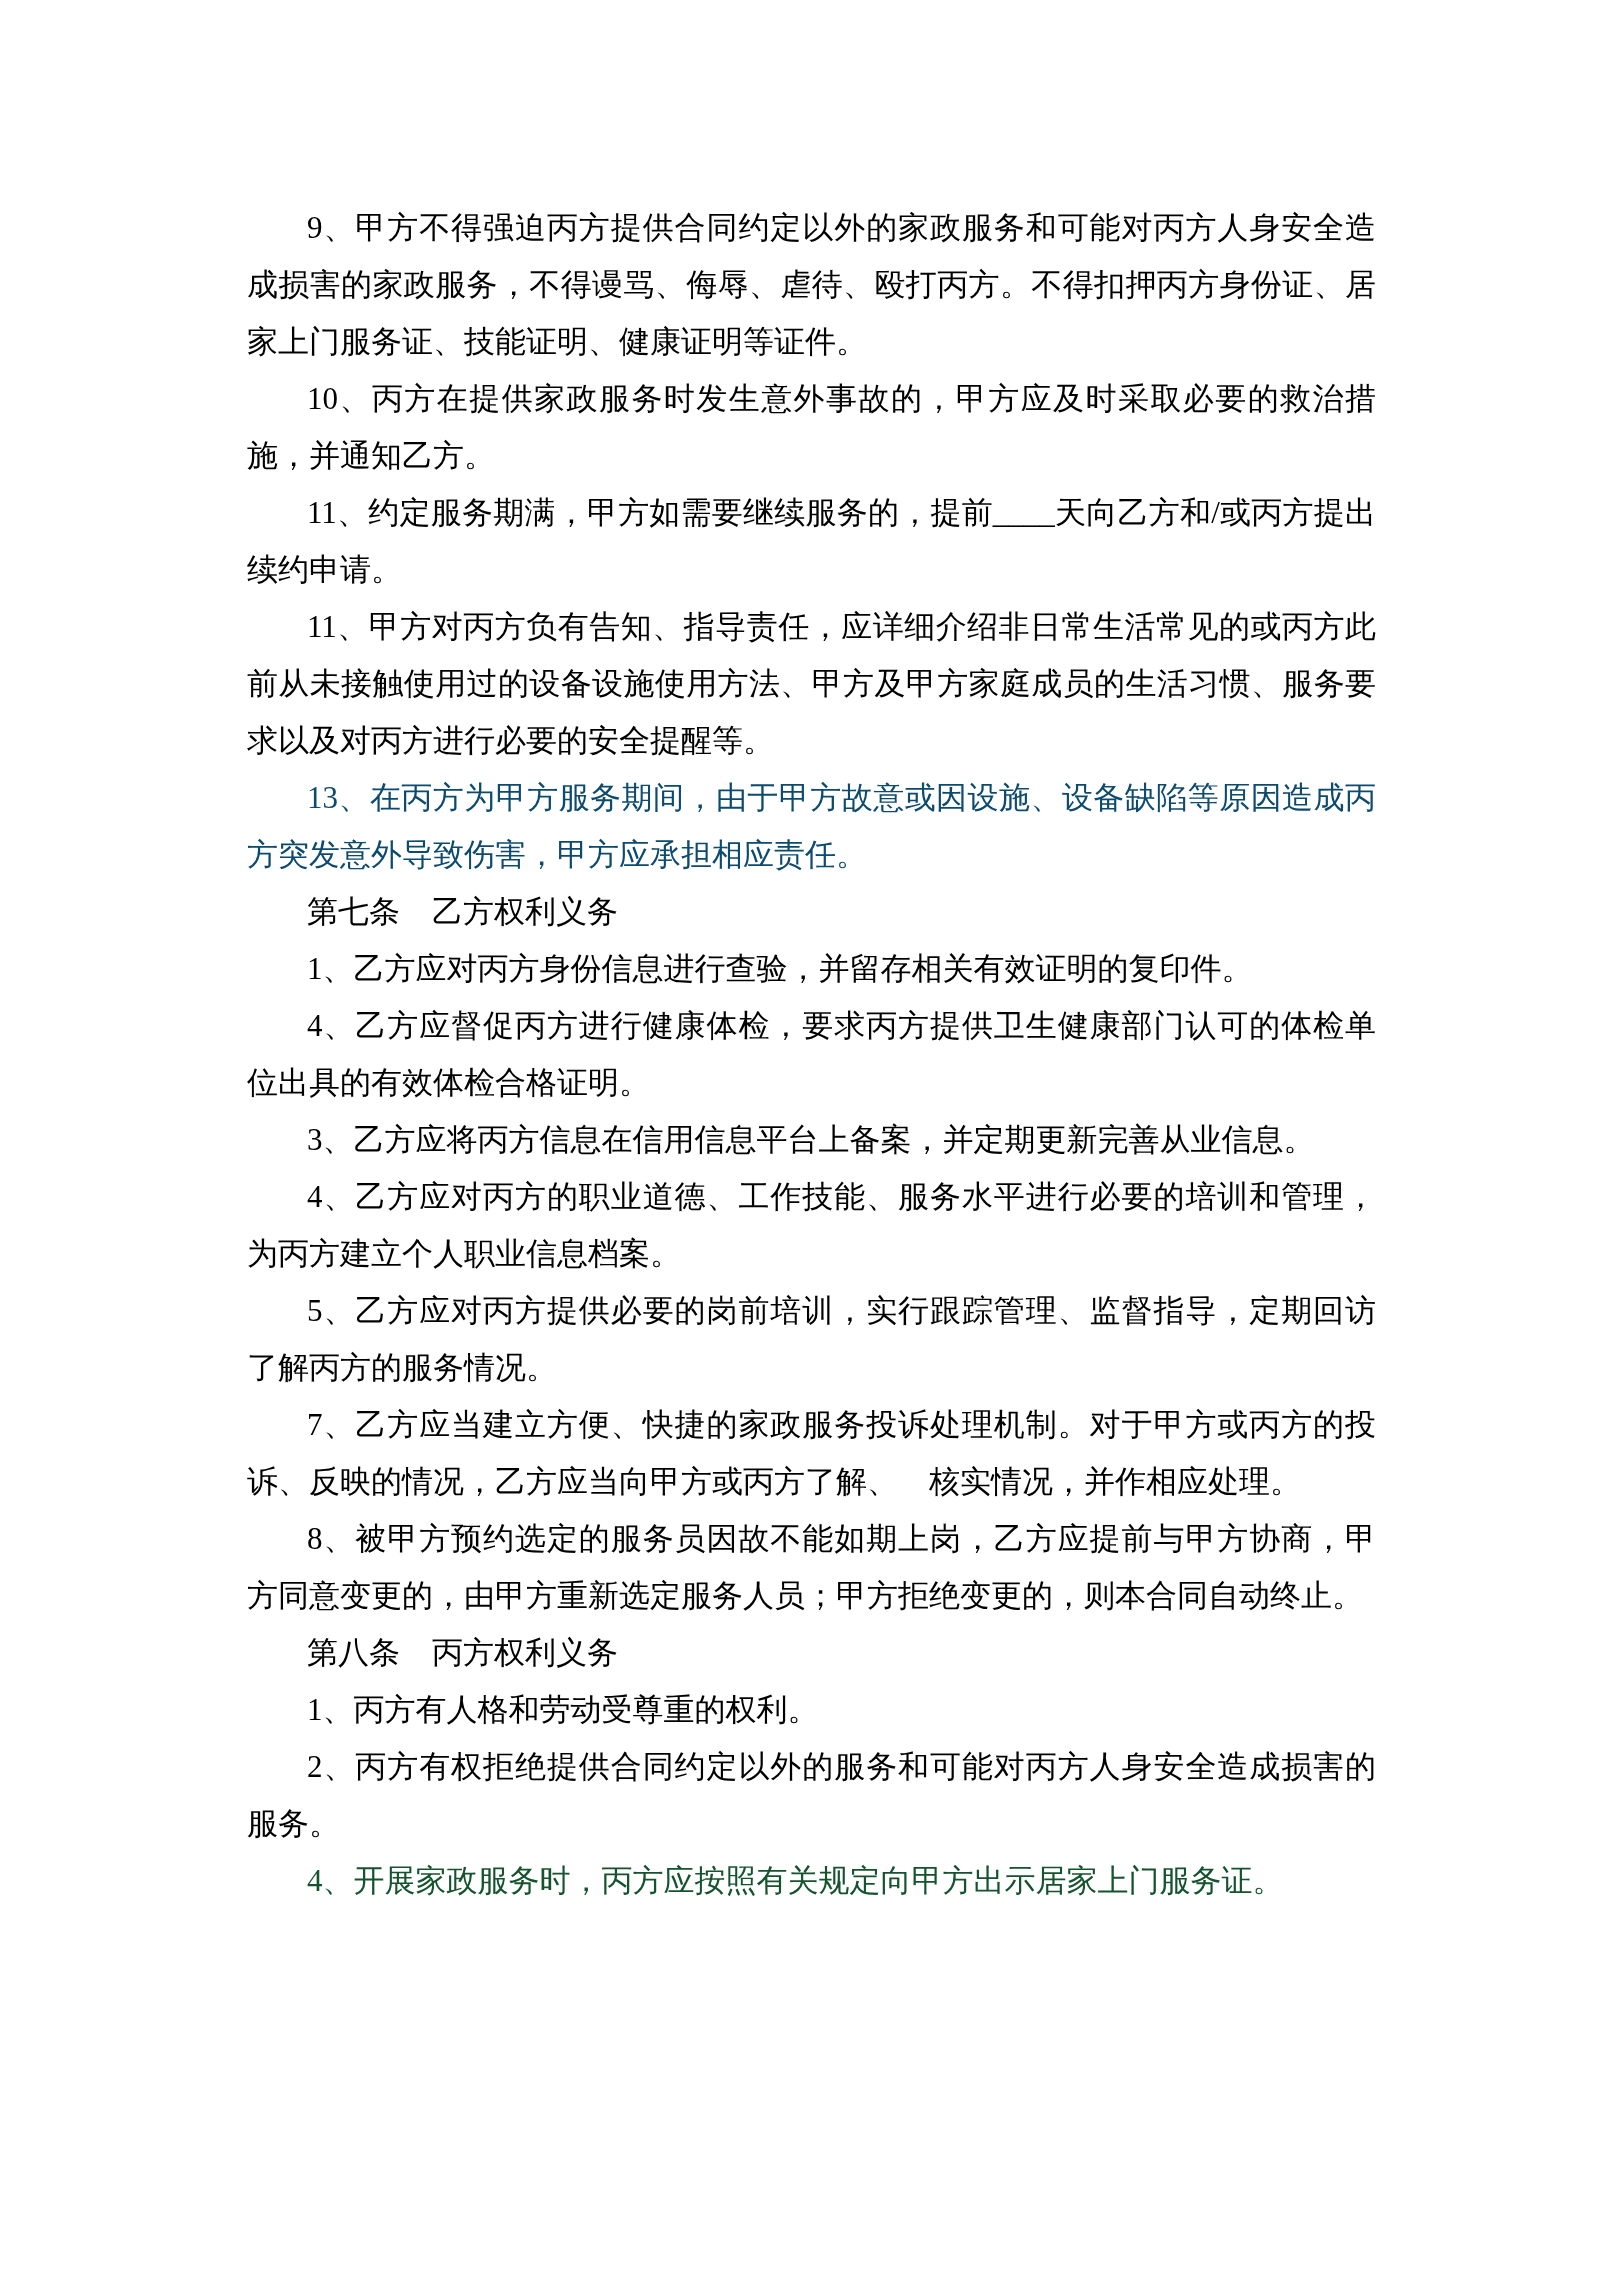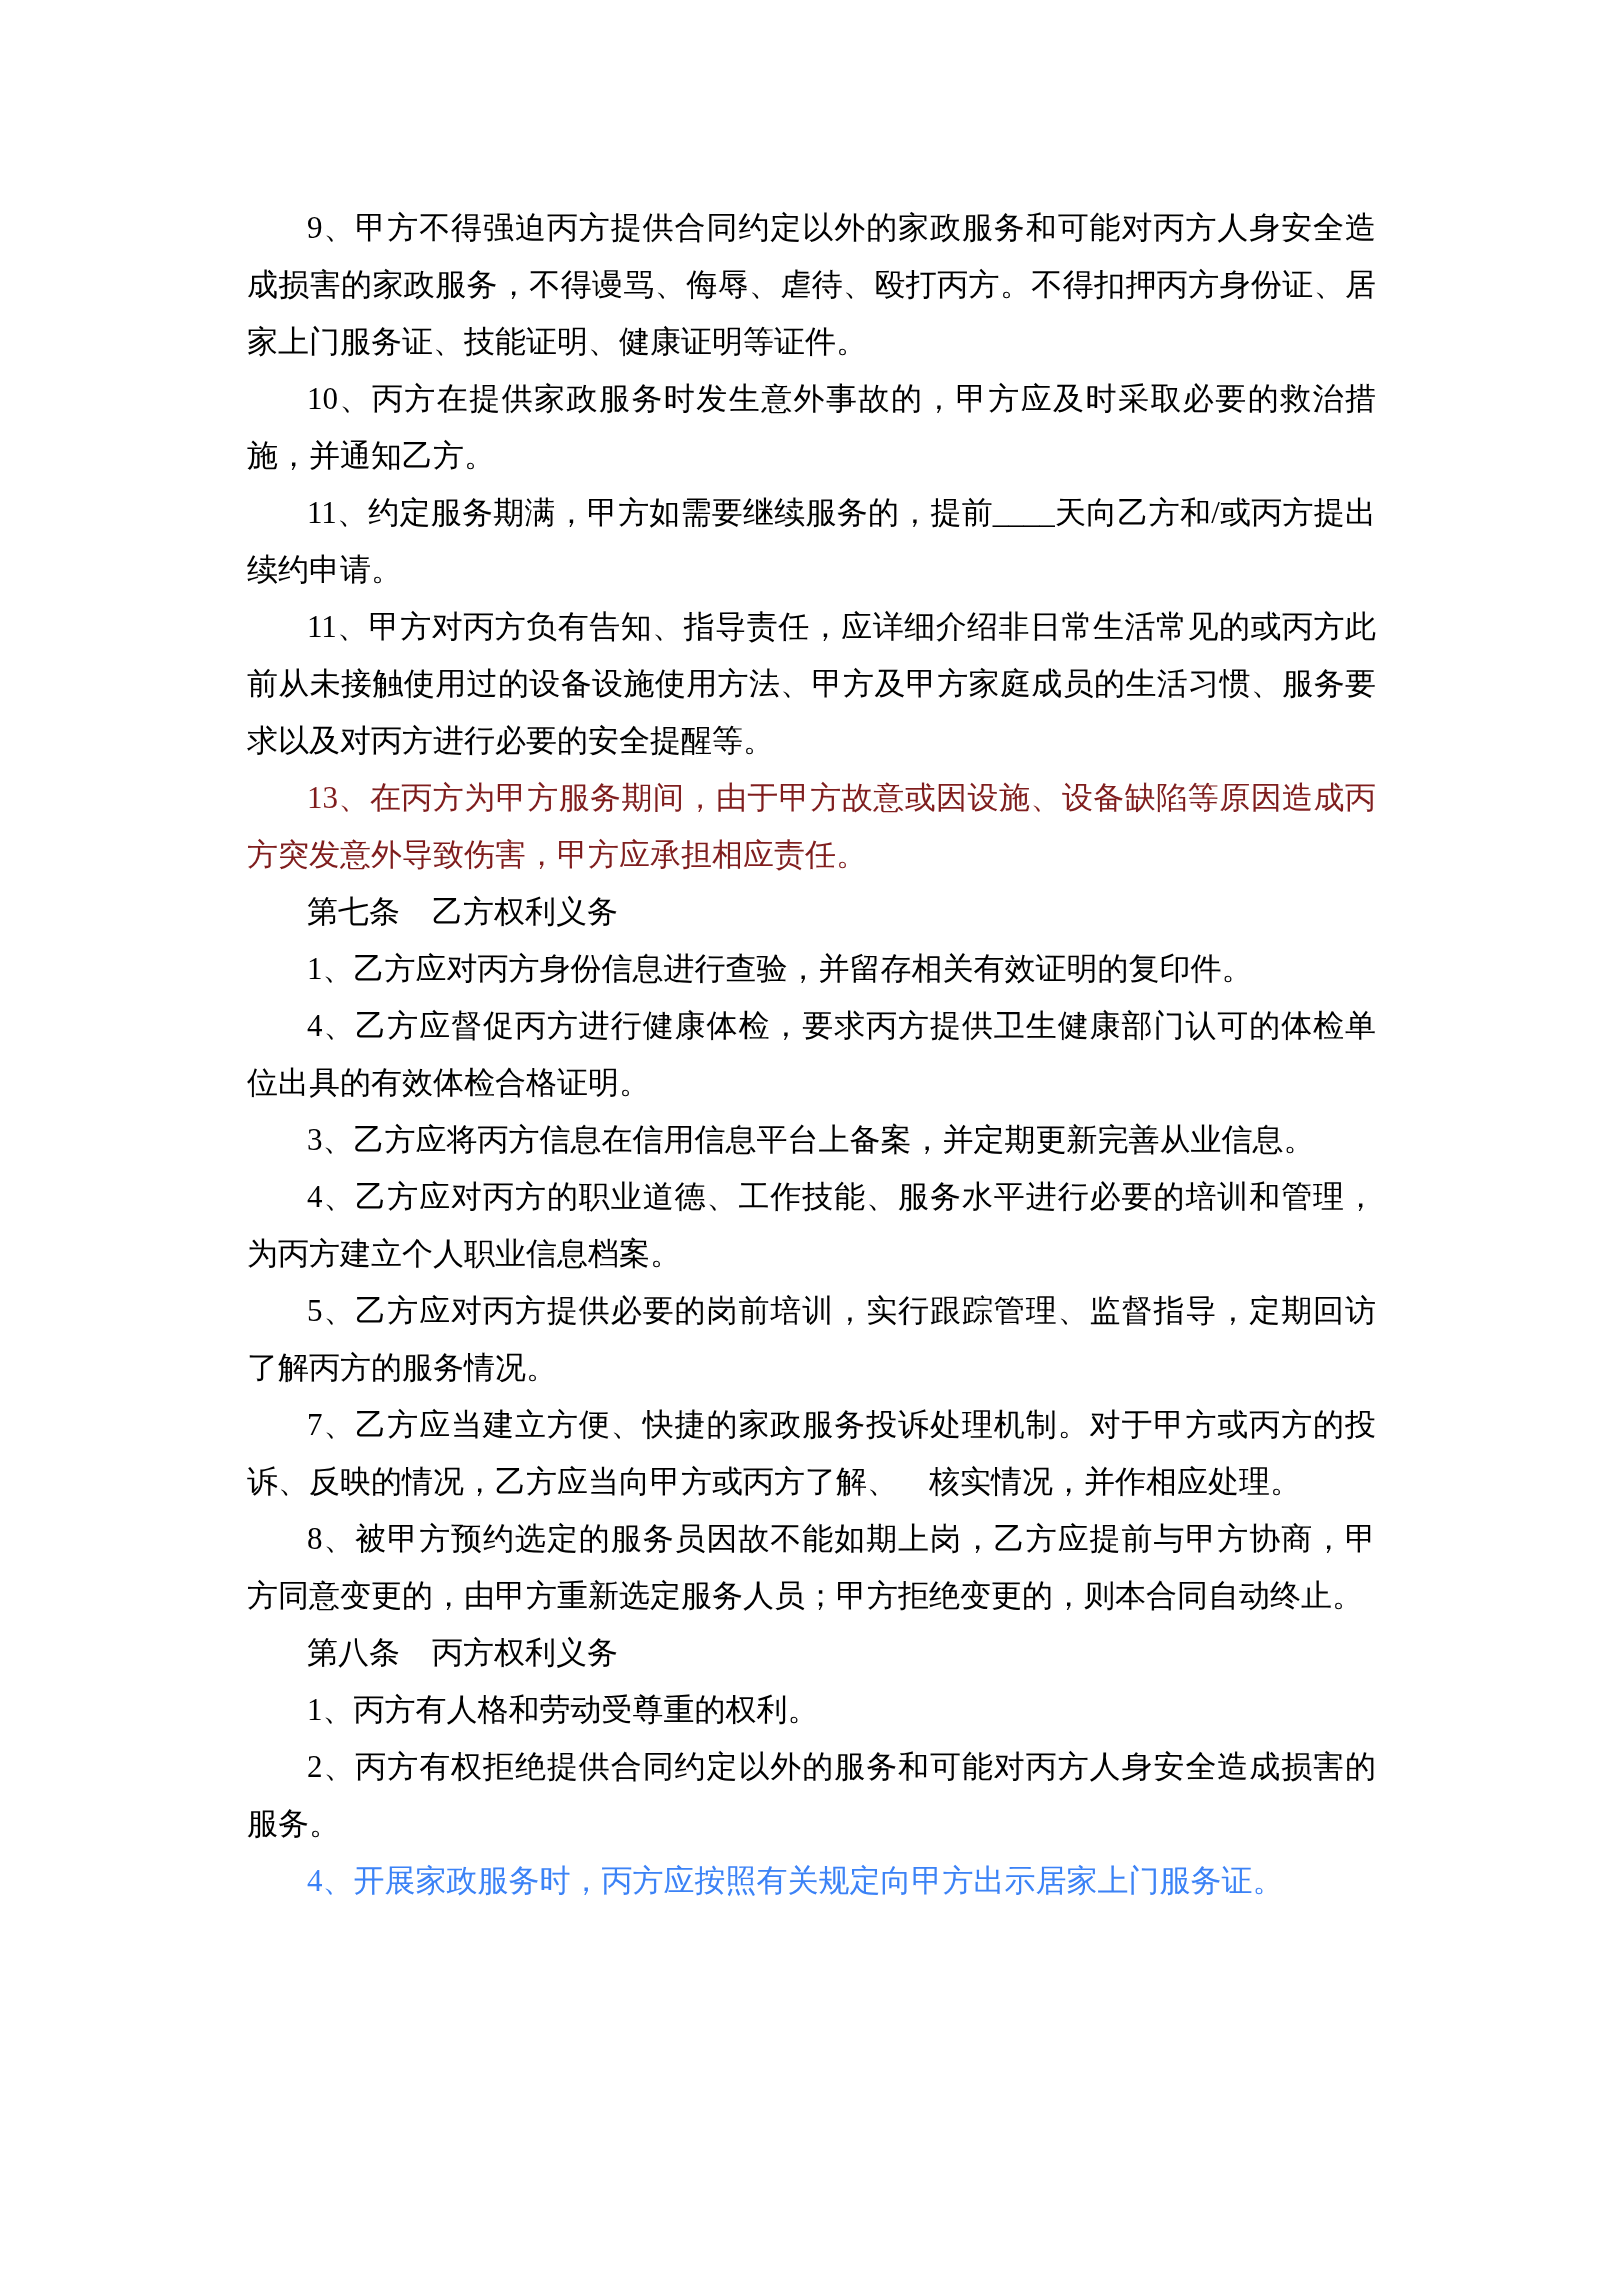--- a/index.html
+++ b/index.html
@@ -46,28 +46,28 @@
 </style>
 </head>
 <body>
 
 <div class="page" style="background: rgb(255, 255, 255);">
   <div class="content">
       <p class="para" style="color: rgb(0, 0, 0);">9、甲方不得强迫丙方提供合同约定以外的家政服务和可能对丙方人身安全造成损害的家政服务，不得谩骂、侮辱、虐待、殴打丙方。不得扣押丙方身份证、居家上门服务证、技能证明、健康证明等证件。</p>
       <p class="para" style="color: rgb(0, 0, 0);">10、丙方在提供家政服务时发生意外事故的，甲方应及时采取必要的救治措施，并通知乙方。</p>
       <p class="para" style="color: rgb(0, 0, 0);">11、约定服务期满，甲方如需要继续服务的，提前____天向乙方和/或丙方提出续约申请。</p>
       <p class="para" style="color: rgb(0, 0, 0);">11、甲方对丙方负有告知、指导责任，应详细介绍非日常生活常见的或丙方此前从未接触使用过的设备设施使用方法、甲方及甲方家庭成员的生活习惯、服务要求以及对丙方进行必要的安全提醒等。</p>
-      <p class="para" style="color: #7f1d1d;">13、在丙方为甲方服务期间，由于甲方故意或因设施、设备缺陷等原因造成丙方突发意外导致伤害，甲方应承担相应责任。</p>
+      <p class="para" style="color: #0c4a6e;">13、在丙方为甲方服务期间，由于甲方故意或因设施、设备缺陷等原因造成丙方突发意外导致伤害，甲方应承担相应责任。</p>
       <p class="para heading" style="color: rgb(0, 0, 0);"><span class="num">第七条</span><span class="title">乙方权利义务</span></p>
       <p class="para" style="color: rgb(0, 0, 0);">1、乙方应对丙方身份信息进行查验，并留存相关有效证明的复印件。</p>
       <p class="para" style="color: rgb(0, 0, 0);">4、乙方应督促丙方进行健康体检，要求丙方提供卫生健康部门认可的体检单位出具的有效体检合格证明。</p>
       <p class="para" style="color: rgb(0, 0, 0);">3、乙方应将丙方信息在信用信息平台上备案，并定期更新完善从业信息。</p>
       <p class="para" style="color: rgb(0, 0, 0);">4、乙方应对丙方的职业道德、工作技能、服务水平进行必要的培训和管理，为丙方建立个人职业信息档案。</p>
       <p class="para" style="color: rgb(0, 0, 0);">5、乙方应对丙方提供必要的岗前培训，实行跟踪管理、监督指导，定期回访了解丙方的服务情况。</p>
       <p class="para" style="color: rgb(0, 0, 0);">7、乙方应当建立方便、快捷的家政服务投诉处理机制。对于甲方或丙方的投诉、反映的情况，乙方应当向甲方或丙方了解、　核实情况，并作相应处理。</p>
       <p class="para" style="color: rgb(0, 0, 0);">8、被甲方预约选定的服务员因故不能如期上岗，乙方应提前与甲方协商，甲方同意变更的，由甲方重新选定服务人员；甲方拒绝变更的，则本合同自动终止。</p>
       <p class="para heading" style="color: rgb(0, 0, 0);"><span class="num">第八条</span><span class="title">丙方权利义务</span></p>
       <p class="para" style="color: rgb(0, 0, 0);">1、丙方有人格和劳动受尊重的权利。</p>
       <p class="para" style="color: rgb(0, 0, 0);">2、丙方有权拒绝提供合同约定以外的服务和可能对丙方人身安全造成损害的服务。</p>
-      <p class="para" style="color: #3b82f6;">4、开展家政服务时，丙方应按照有关规定向甲方出示居家上门服务证。</p>
+      <p class="para" style="color: #14532d;">4、开展家政服务时，丙方应按照有关规定向甲方出示居家上门服务证。</p>
     </div>
 </div>
 
 
 </body></html>

